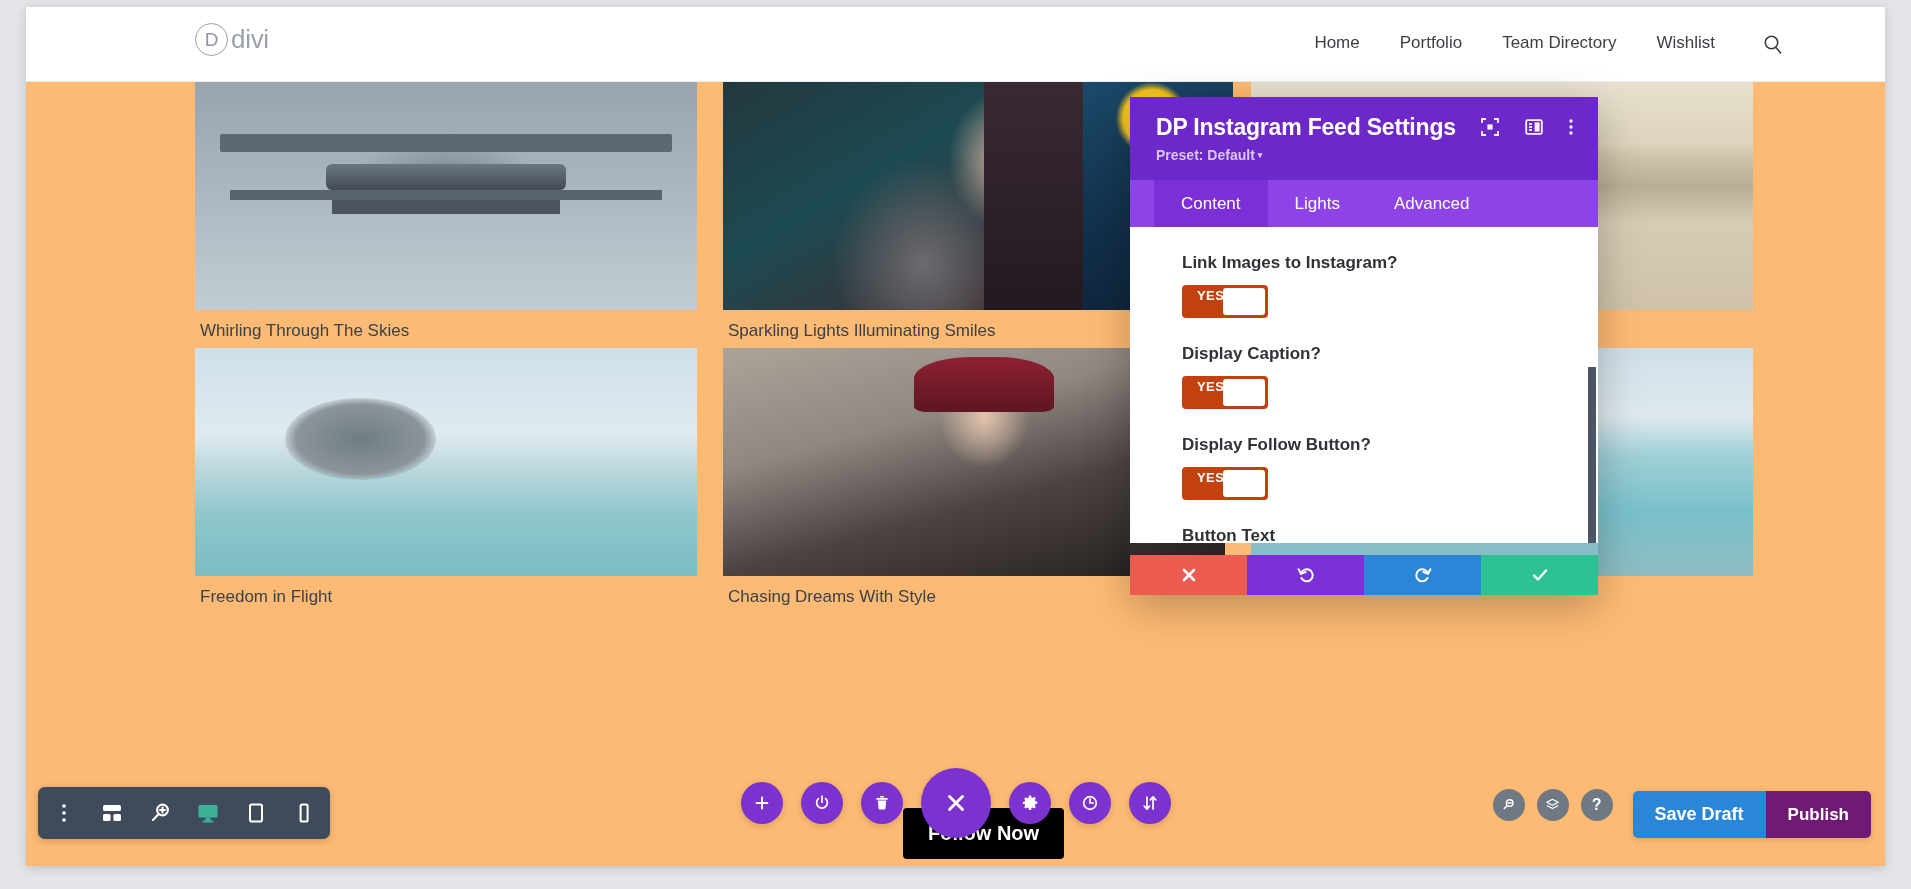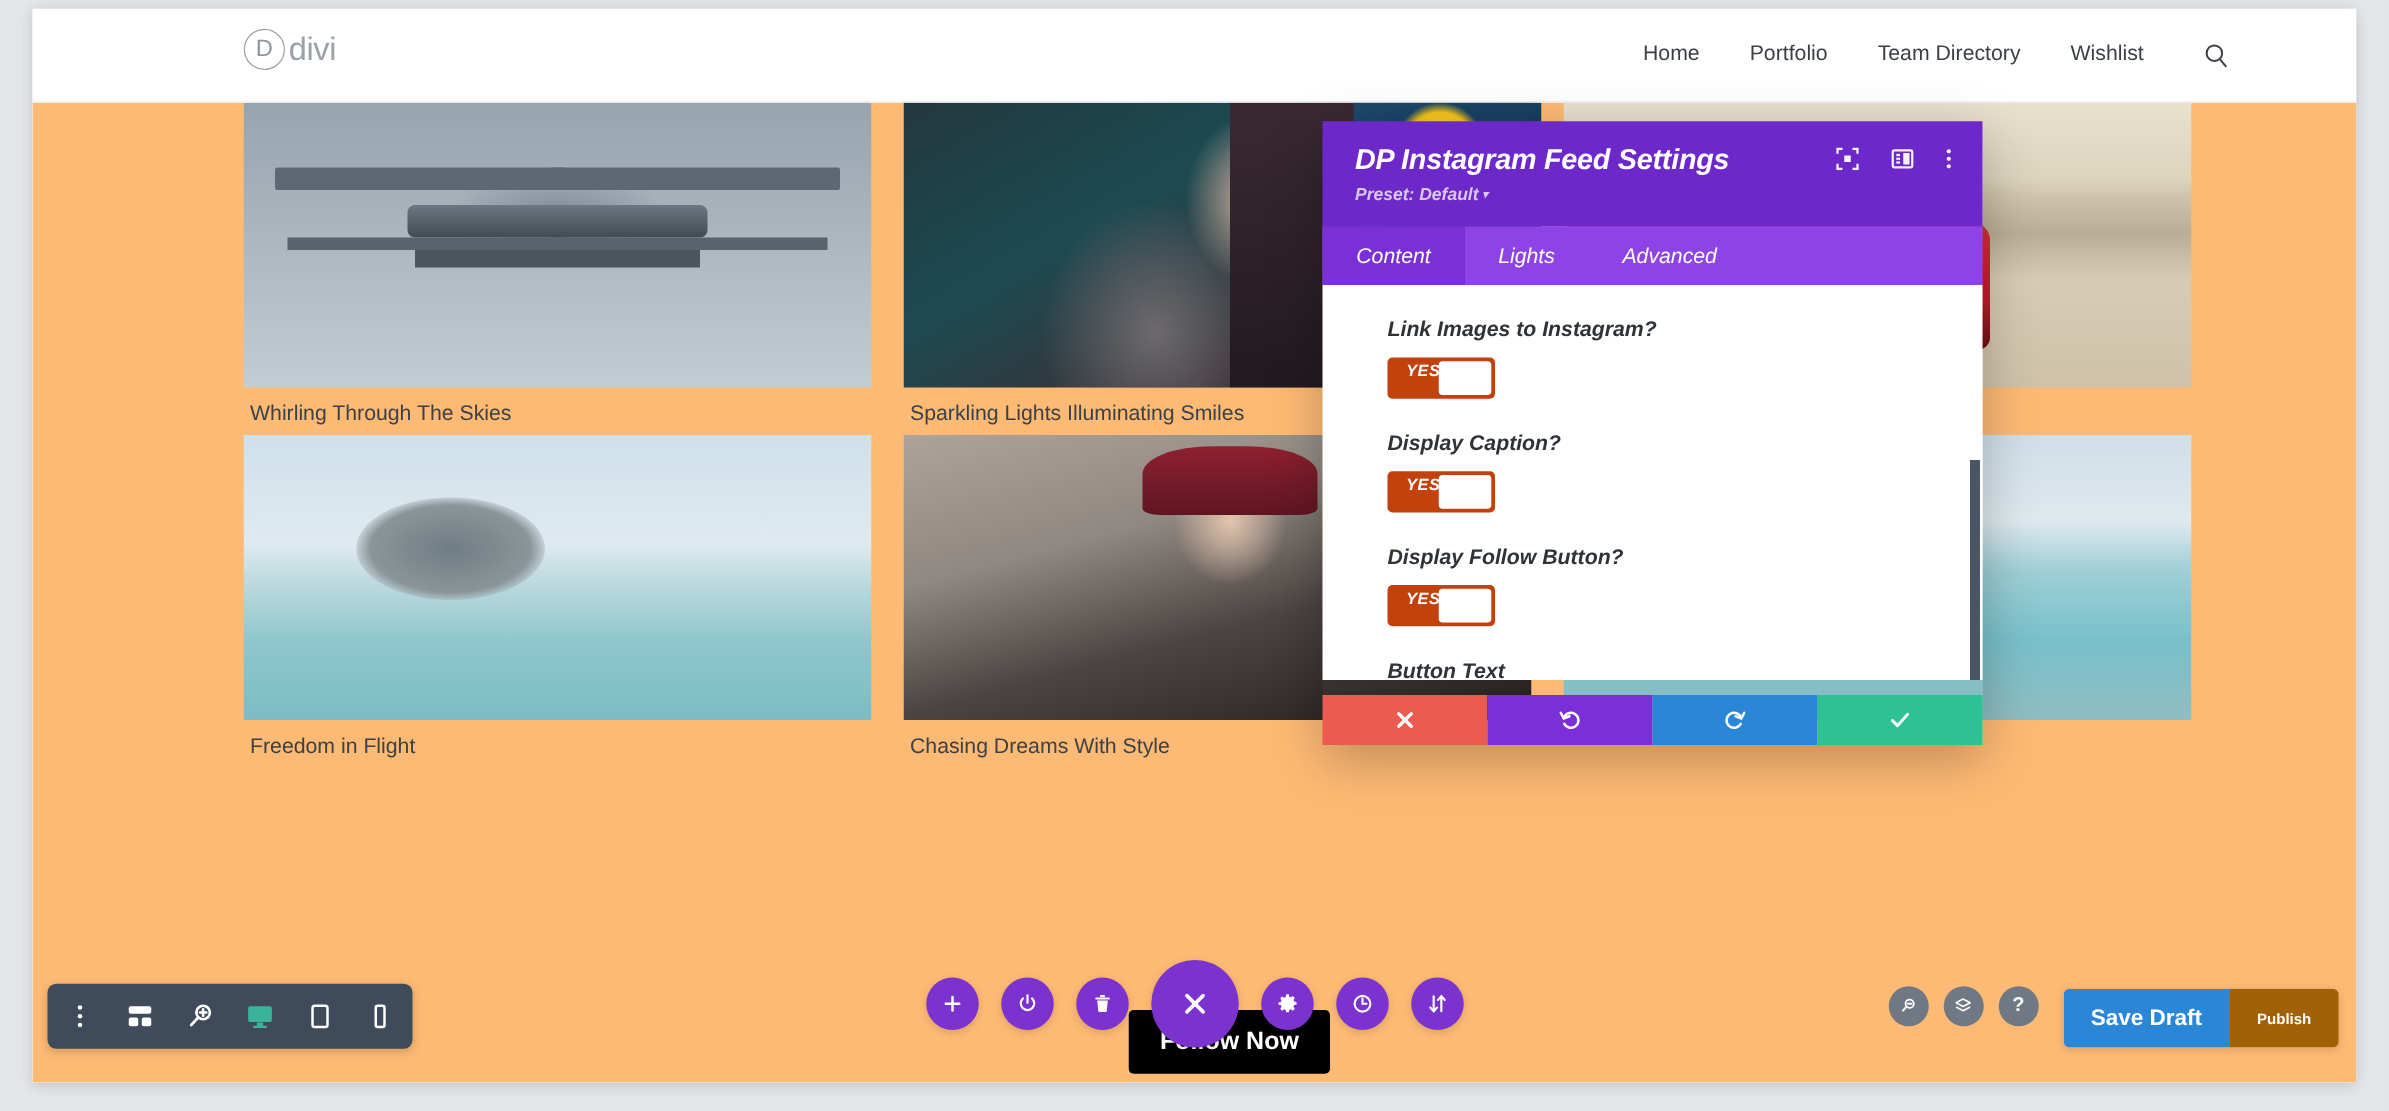--- a/index.html
+++ b/index.html
@@ -176,26 +176,25 @@
     padding: 14px 25px;
     border: none;
     border-radius: 4px;
     cursor: pointer;
     font-family: "Liberation Sans", sans-serif;
   }
 
   
   #settings-modal {
     position: absolute;
-    left: 1032px; top: 90px;
-    width: 528px;
+    left: 1104px; top: 90px;
+    width: 468px;
     z-index: 50;
     box-shadow: 0 12px 40px rgba(0,0,0,0.25);
     font-family: "Liberation Sans", sans-serif;
-    font-style: italic;
   }
   #modal-header {
     background: #6d28c9;
     padding: 17px 26px 16px 26px;
     position: relative;
   }
   #modal-title {
     color: #ffffff;
     font-size: 23px;
     font-weight: bold;
@@ -223,21 +222,21 @@
     height: 47px;
   }
   .modal-tab {
     color: #ffffff;
     font-size: 17px;
     padding: 0 27px;
     display: flex; align-items: center;
     cursor: pointer;
     white-space: nowrap;
   }
-  .modal-tab.active { background: #7b2fd6; }
+  .modal-tab.active { background: #7b2fd6; margin-left: 24px; }
 
   #modal-body {
     background: #ffffff;
     padding: 26px 36px 0 52px;
     height: 316px;
     position: relative;
     overflow: hidden;
   }
   .field-label {
     font-size: 17px;
@@ -361,22 +360,22 @@
     box-shadow: 0 2px 7px rgba(0,0,0,.14);
     margin-top: 20px;
   }
   #save-draft-btn {
     background: #2a86d6; color: #fff;
     font-size: 18px; font-weight: bold;
     padding: 13px 22px; border: none; cursor: pointer;
     font-family: "Liberation Sans", sans-serif;
   }
   #publish-btn {
-    background: #a16207; color: #fff;
-    font-size: 12px; font-weight: bold;
+    background: #701a75; color: #fff;
+    font-size: 17px; font-weight: bold;
     padding: 13px 22px; border: none; cursor: pointer;
     font-family: "Liberation Sans", sans-serif;
   }
 </style>
 </head>
 <body>
 
 <div id="frame">
   <div id="page">
 

